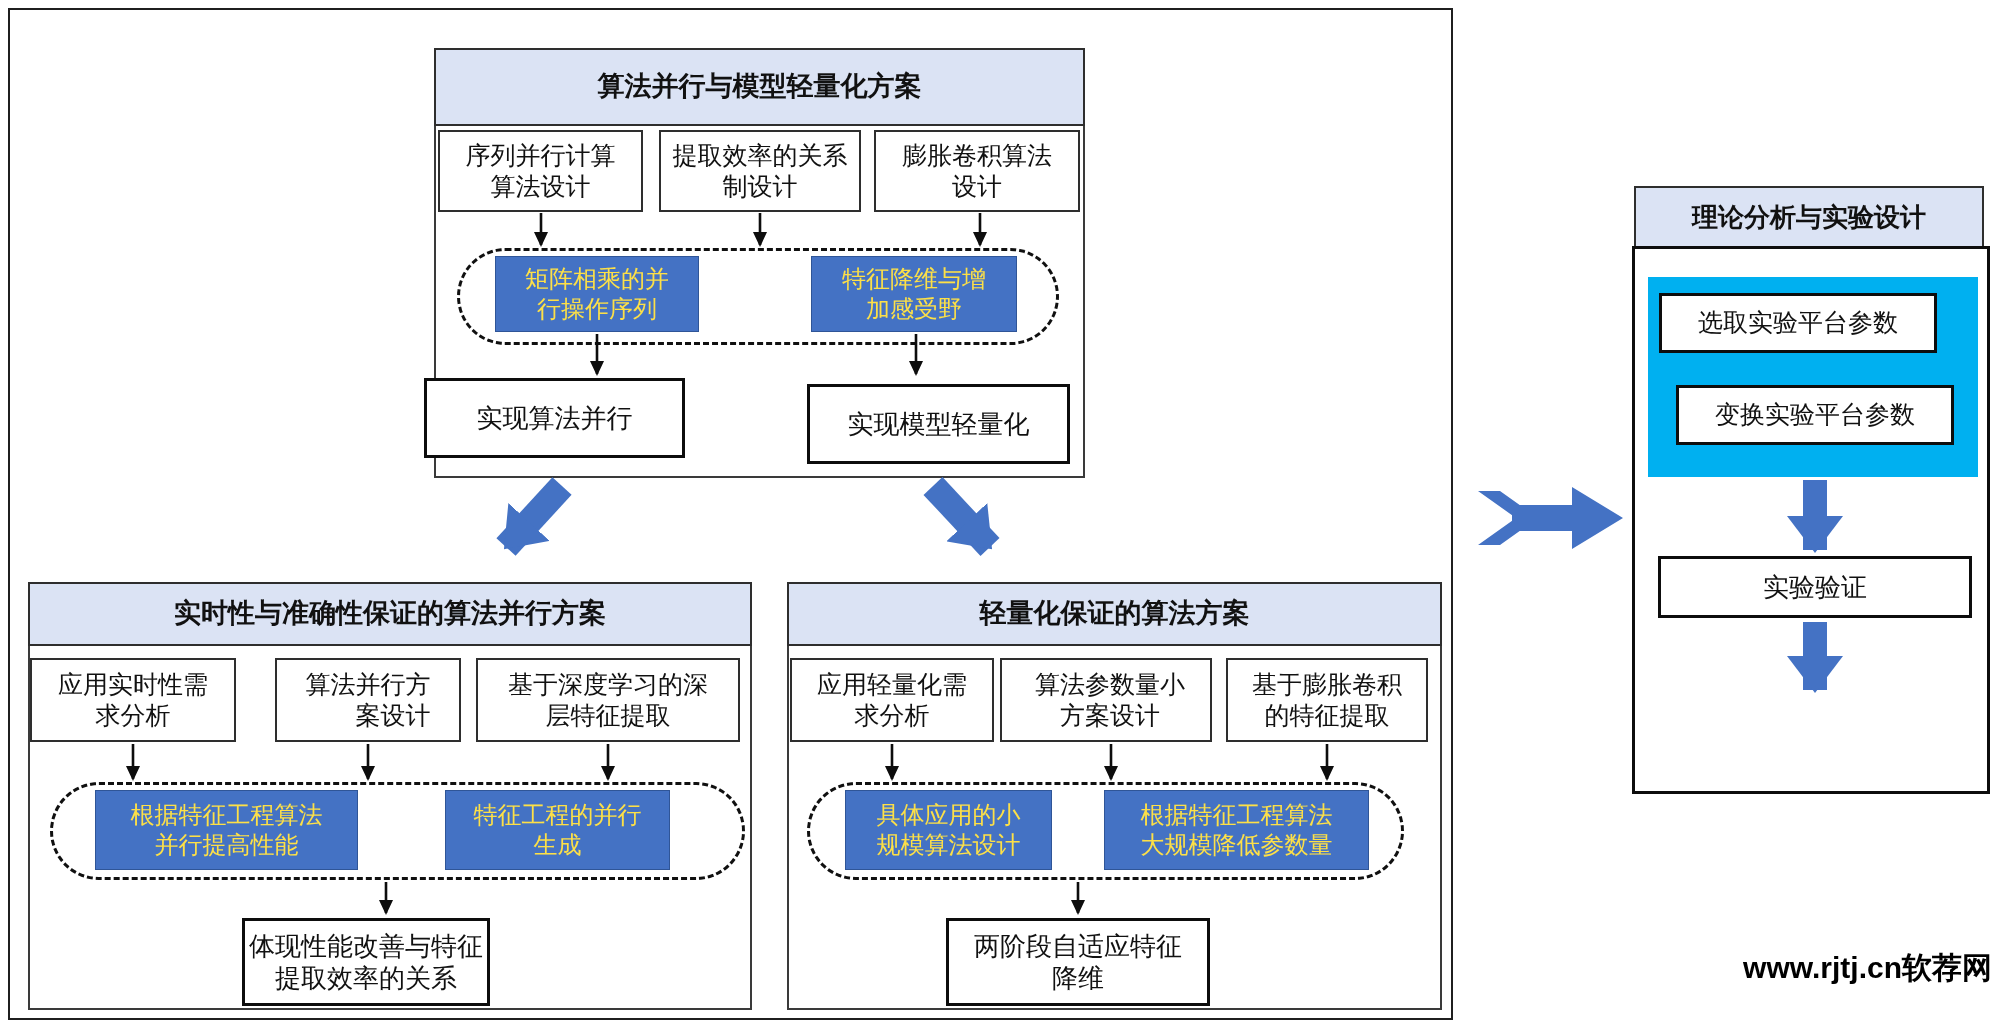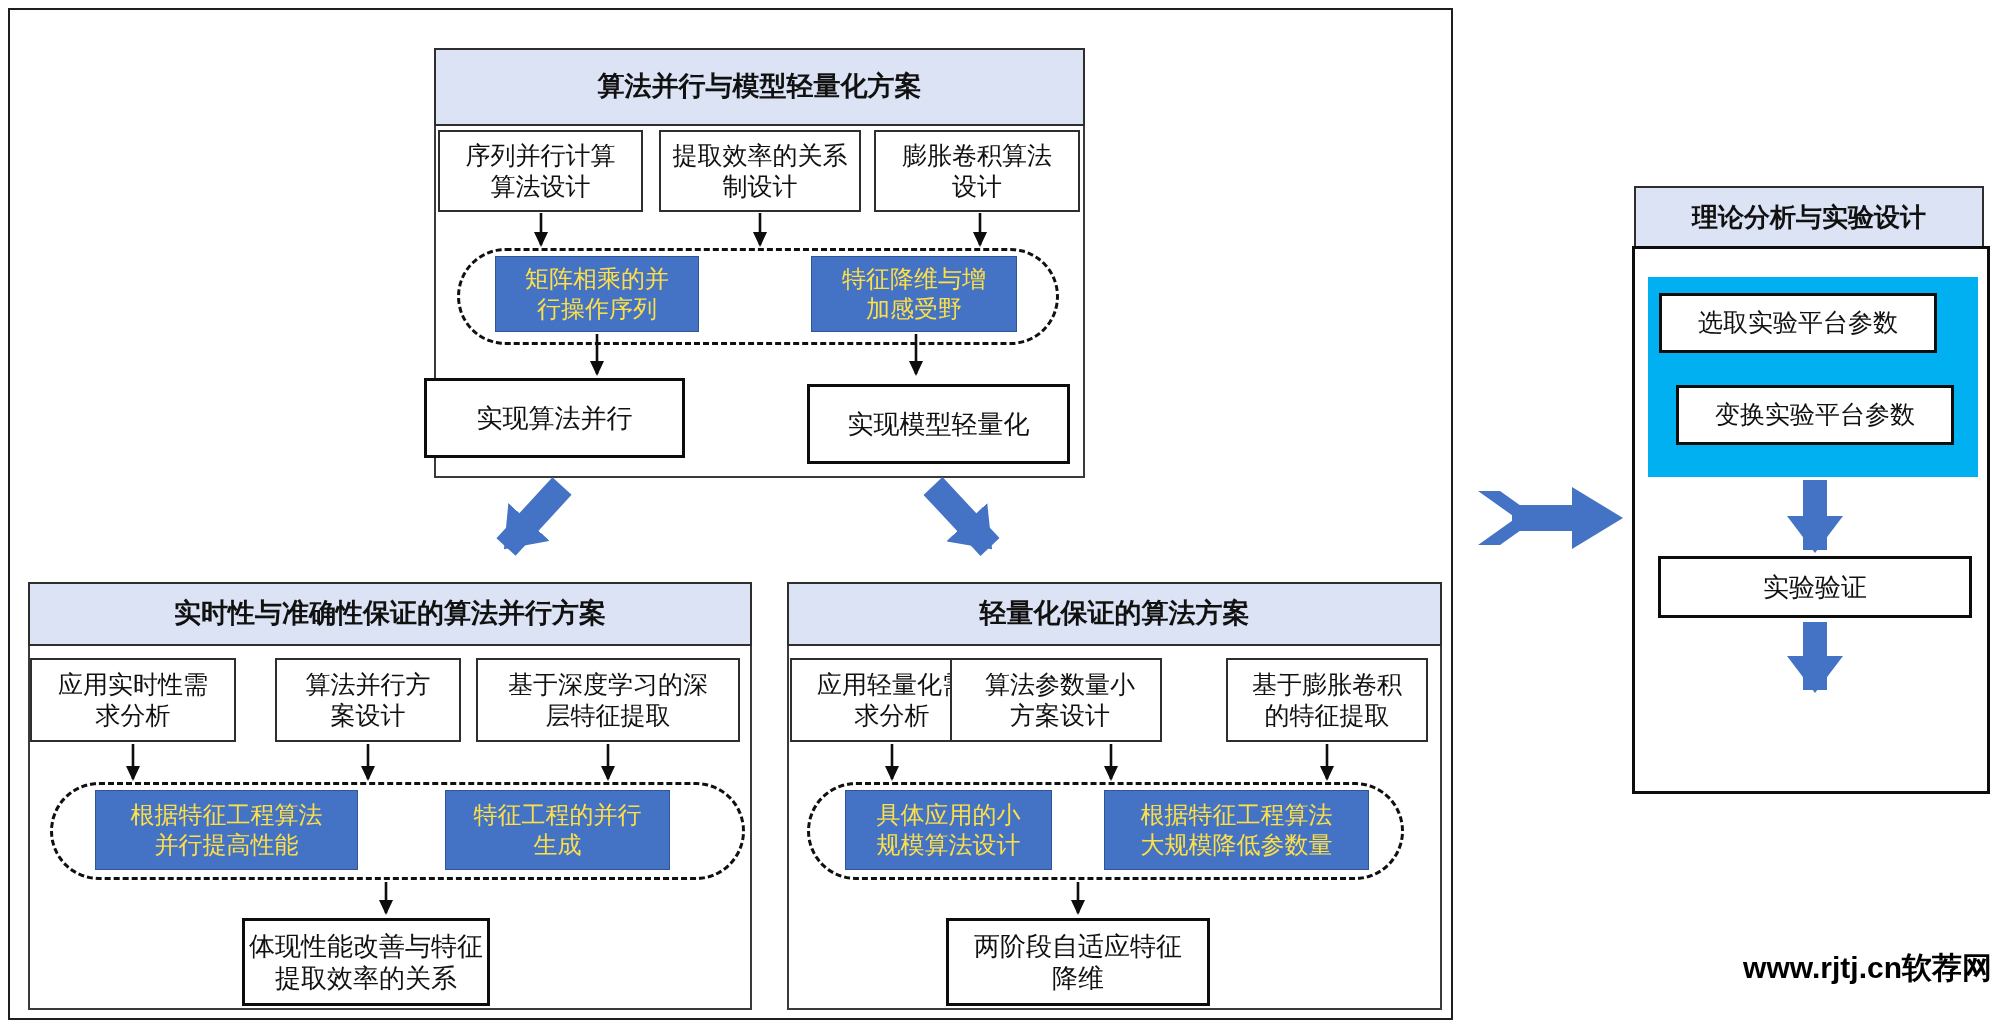--- a/index.html
+++ b/index.html
@@ -45,40 +45,40 @@
 加感受野</div>
 
   <div class="box result-box" style="left:424px;top:378px;width:261px;height:80px;">实现算法并行</div>
   <div class="box result-box" style="left:807px;top:378px;width:263px;height:80px;margin-top:6px;">实现模型轻量化</div>
 
   <div class="abs section" style="left:28px;top:582px;width:724px;height:428px;"></div>
   <div class="box header-bar" style="left:28px;top:582px;width:724px;height:64px;">实时性与准确性保证的算法并行方案</div>
 
   <div class="box white-box" style="left:30px;top:658px;width:206px;height:84px;">应用实时性需
 求分析</div>
-  <div class="box white-box" style="left:275px;top:658px;width:186px;height:84px;">算法并行方
+  <div class="box white-box" style="left:275px;top:658px;width:186px;height:84px;text-align:right;">算法并行方
 案设计</div>
   <div class="box white-box" style="left:476px;top:658px;width:264px;height:84px;">基于深度学习的深
 层特征提取</div>
 
   <div class="abs dashed-stadium" style="left:50px;top:782px;width:695px;height:98px;"></div>
   <div class="box blue-box" style="left:95px;top:790px;width:263px;height:80px;">根据特征工程算法
 并行提高性能</div>
   <div class="box blue-box" style="left:445px;top:790px;width:225px;height:80px;">特征工程的并行
 生成</div>
 
   <div class="box result-box" style="left:242px;top:918px;width:248px;height:88px;">体现性能改善与特征
 提取效率的关系</div>
 
   <div class="abs section" style="left:787px;top:582px;width:655px;height:428px;"></div>
   <div class="box header-bar" style="left:787px;top:582px;width:655px;height:64px;">轻量化保证的算法方案</div>
 
   <div class="box white-box" style="left:790px;top:658px;width:204px;height:84px;">应用轻量化需
 求分析</div>
-  <div class="box white-box" style="left:950px;top:658px;width:212px;height:84px;padding-left:8px;">算法参数量小
+  <div class="box white-box" style="left:1000px;top:658px;width:212px;height:84px;padding-left:8px;">算法参数量小
 方案设计</div>
   <div class="box white-box" style="left:1226px;top:658px;width:202px;height:84px;">基于膨胀卷积
 的特征提取</div>
 
   <div class="abs dashed-stadium" style="left:807px;top:782px;width:597px;height:98px;"></div>
   <div class="box blue-box" style="left:845px;top:790px;width:207px;height:80px;">具体应用的小
 规模算法设计</div>
   <div class="box blue-box" style="left:1104px;top:790px;width:265px;height:80px;">根据特征工程算法
 大规模降低参数量</div>
 

